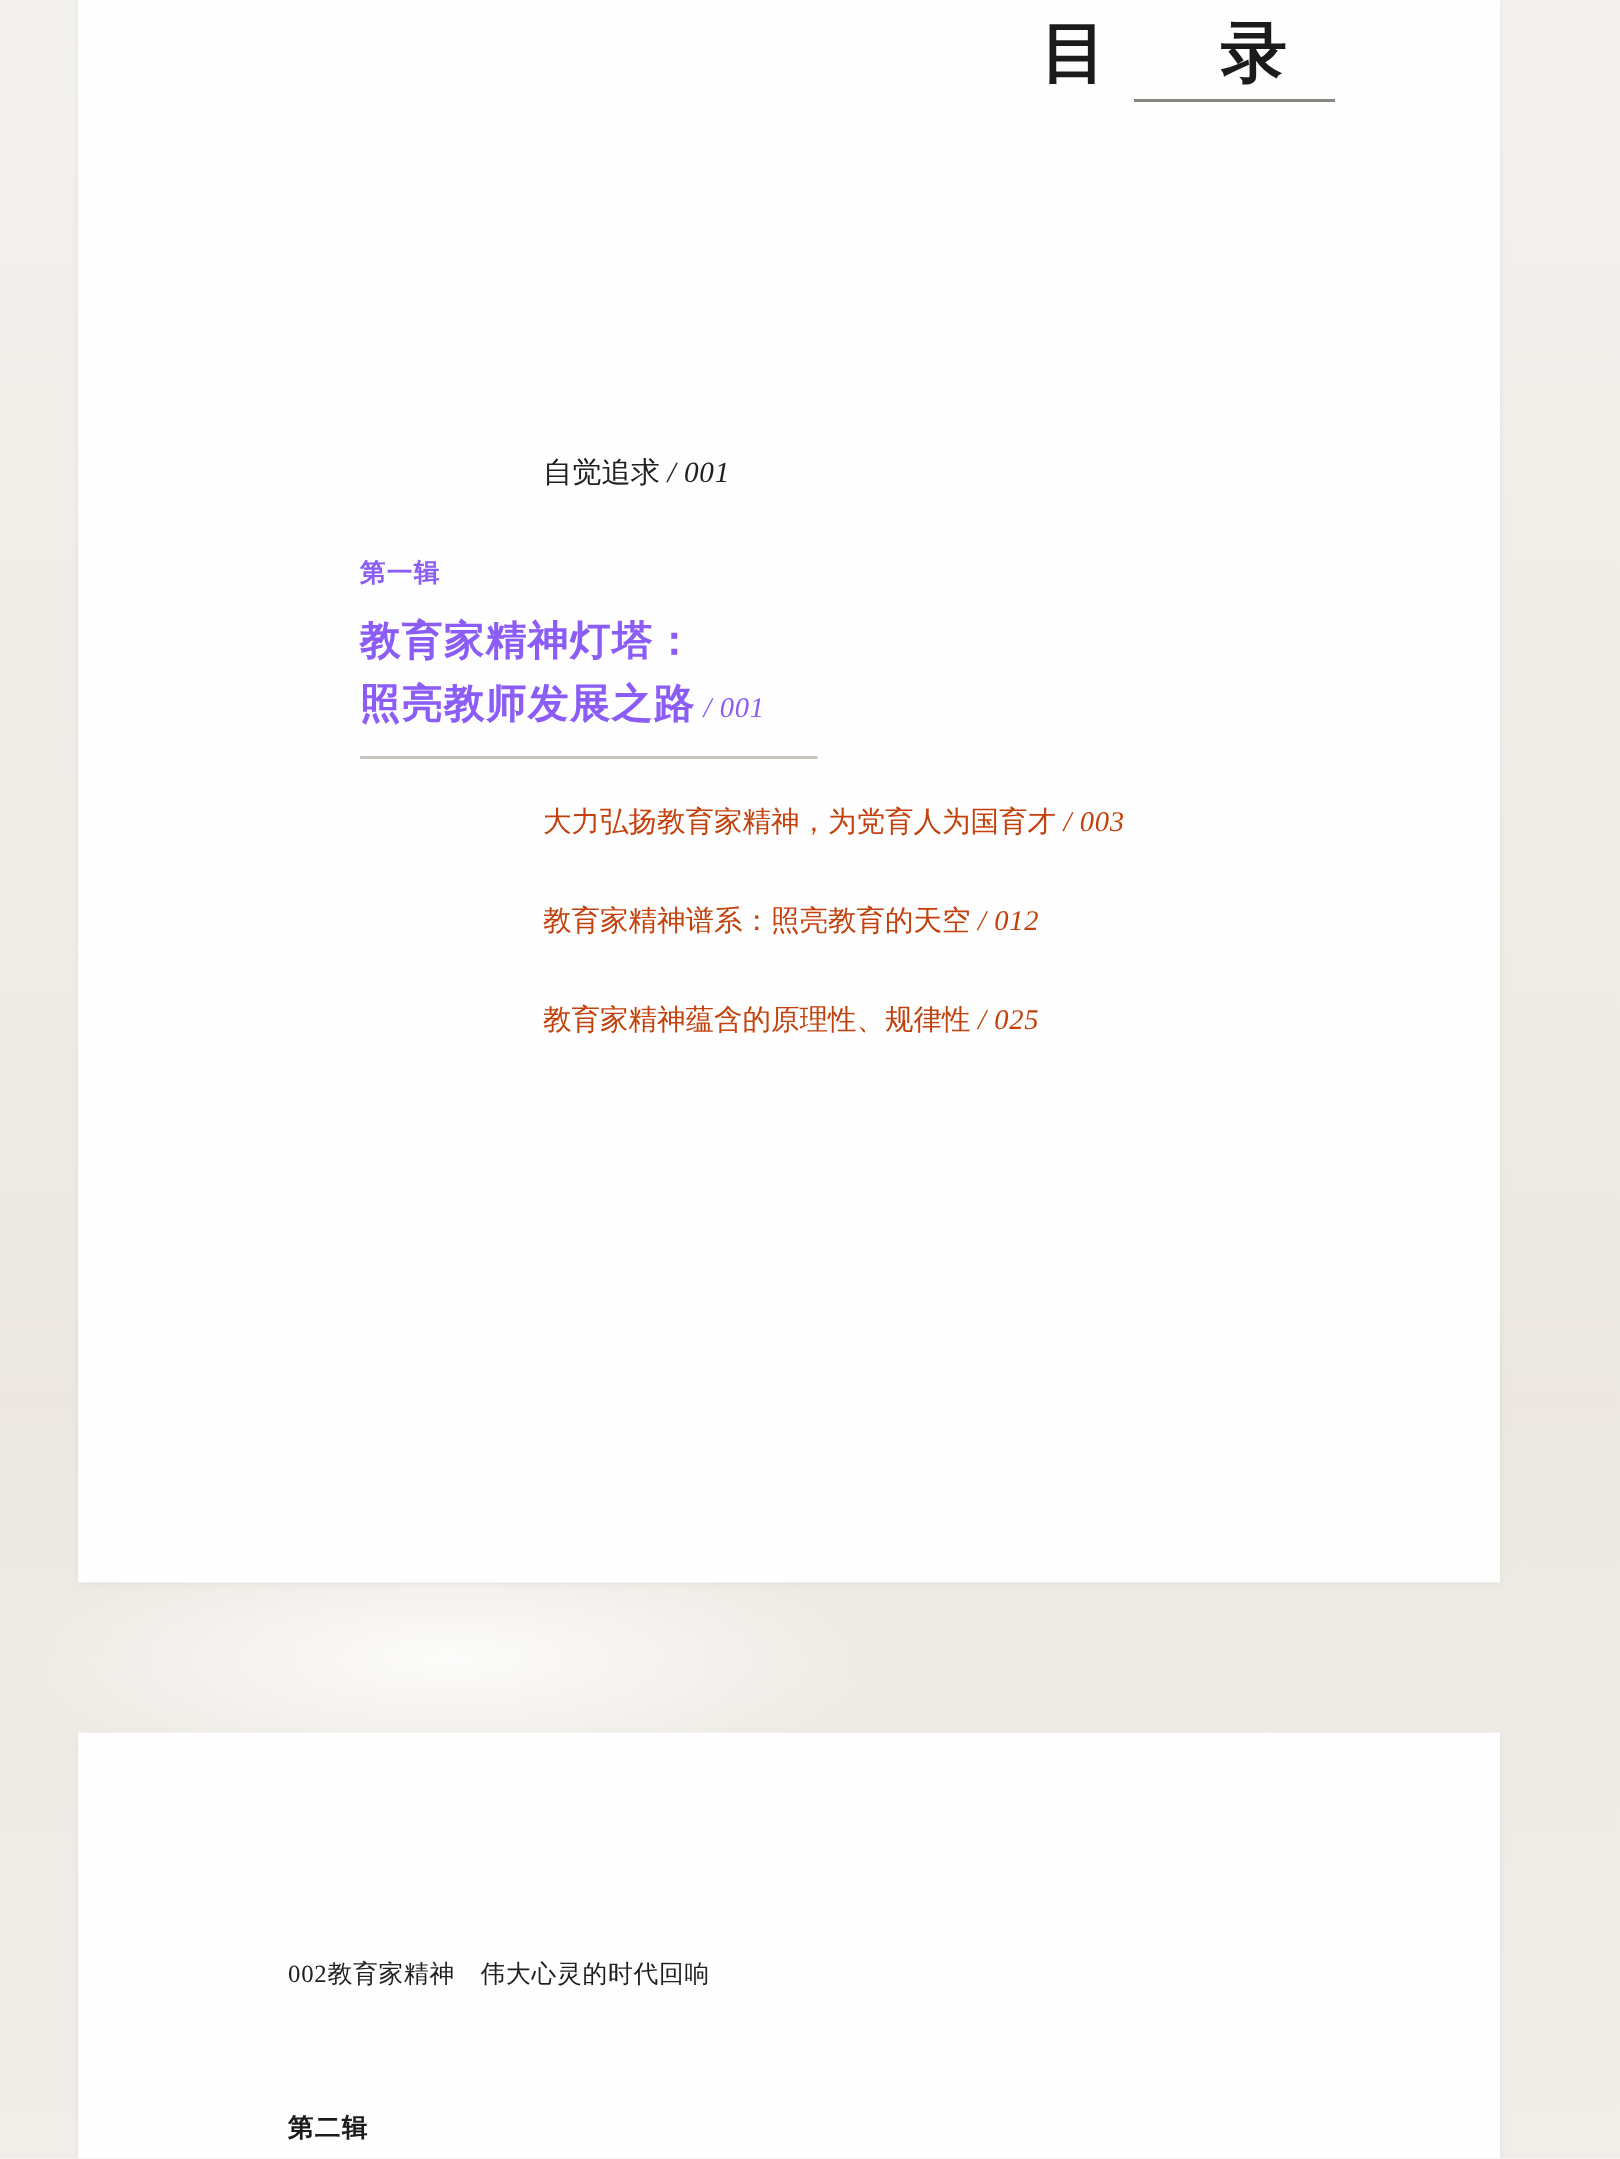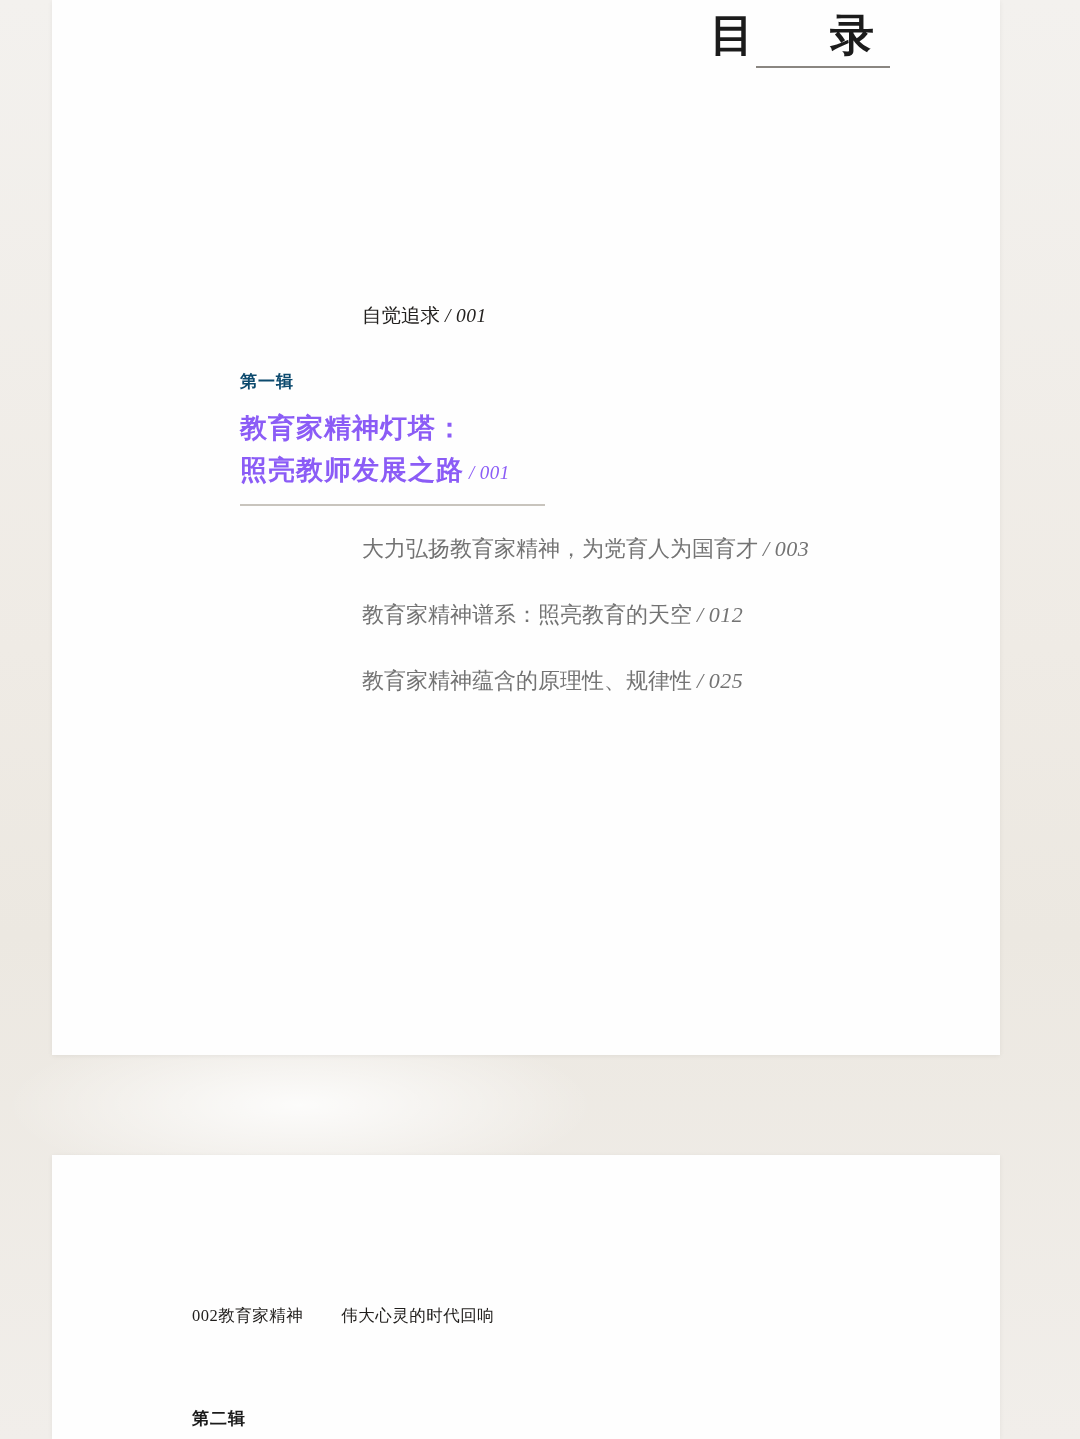--- a/index.html
+++ b/index.html
@@ -46,21 +46,21 @@
   }
   #page-two {
     left: 52px;
     top: 1155px;
     width: 948px;
     height: 284px;
   }
 
   .toc-title {
     position: absolute;
-    right: 110px;
+    right: 126px;
     top: 6px;
     font-size: 44px;
     letter-spacing: 16px;
     color: #1b1b1b;
     font-weight: 700;
     font-family: "DejaVu Serif", "Liberation Serif", serif;
     text-align: right;
   }
   .toc-title-rule {
     position: absolute;
@@ -93,21 +93,21 @@
 
   .section {
     position: absolute;
     left: 188px;
     top: 370px;
     width: 700px;
   }
   .section-kicker {
     font-size: 17px;
     font-weight: 700;
-    color: #0c4a6e;
+    color: #8b5cf6;
     letter-spacing: 1px;
     font-family: "DejaVu Serif", "Liberation Serif", serif;
   }
   .section-title {
     margin-top: 14px;
     font-size: 27px;
     font-weight: 700;
     line-height: 42px;
     color: #8b5cf6;
     font-family: "DejaVu Serif", "Liberation Serif", serif;
@@ -127,44 +127,44 @@
     background: #c8c4bd;
   }
 
   .entries {
     position: absolute;
     left: 310px;
     top: 535px;
     width: 640px;
   }
   .entry {
-    font-size: 22px;
+    font-size: 19px;
     line-height: 28px;
-    color: #737373;
+    color: #c2410c;
     margin-bottom: 38px;
     white-space: nowrap;
   }
   .entry .pg {
     font-style: italic;
     font-family: "Liberation Serif", serif;
     letter-spacing: 0.5px;
   }
 
   
   .running-head {
     position: absolute;
     left: 140px;
     top: 150px;
     font-size: 16.5px;
     color: #201e1c;
     letter-spacing: 0.5px;
     white-space: nowrap;
   }
   .running-head .folio { font-family: "Liberation Serif", serif; }
-  .running-head .book  { margin-right: 38px; }
+  .running-head .book  { margin-right: 17px; }
 
   .next-kicker {
     position: absolute;
     left: 140px;
     top: 252px;
     font-size: 17px;
     font-weight: 700;
     color: #1b1b1b;
     letter-spacing: 1px;
     font-family: Liberation Serif, serif;

